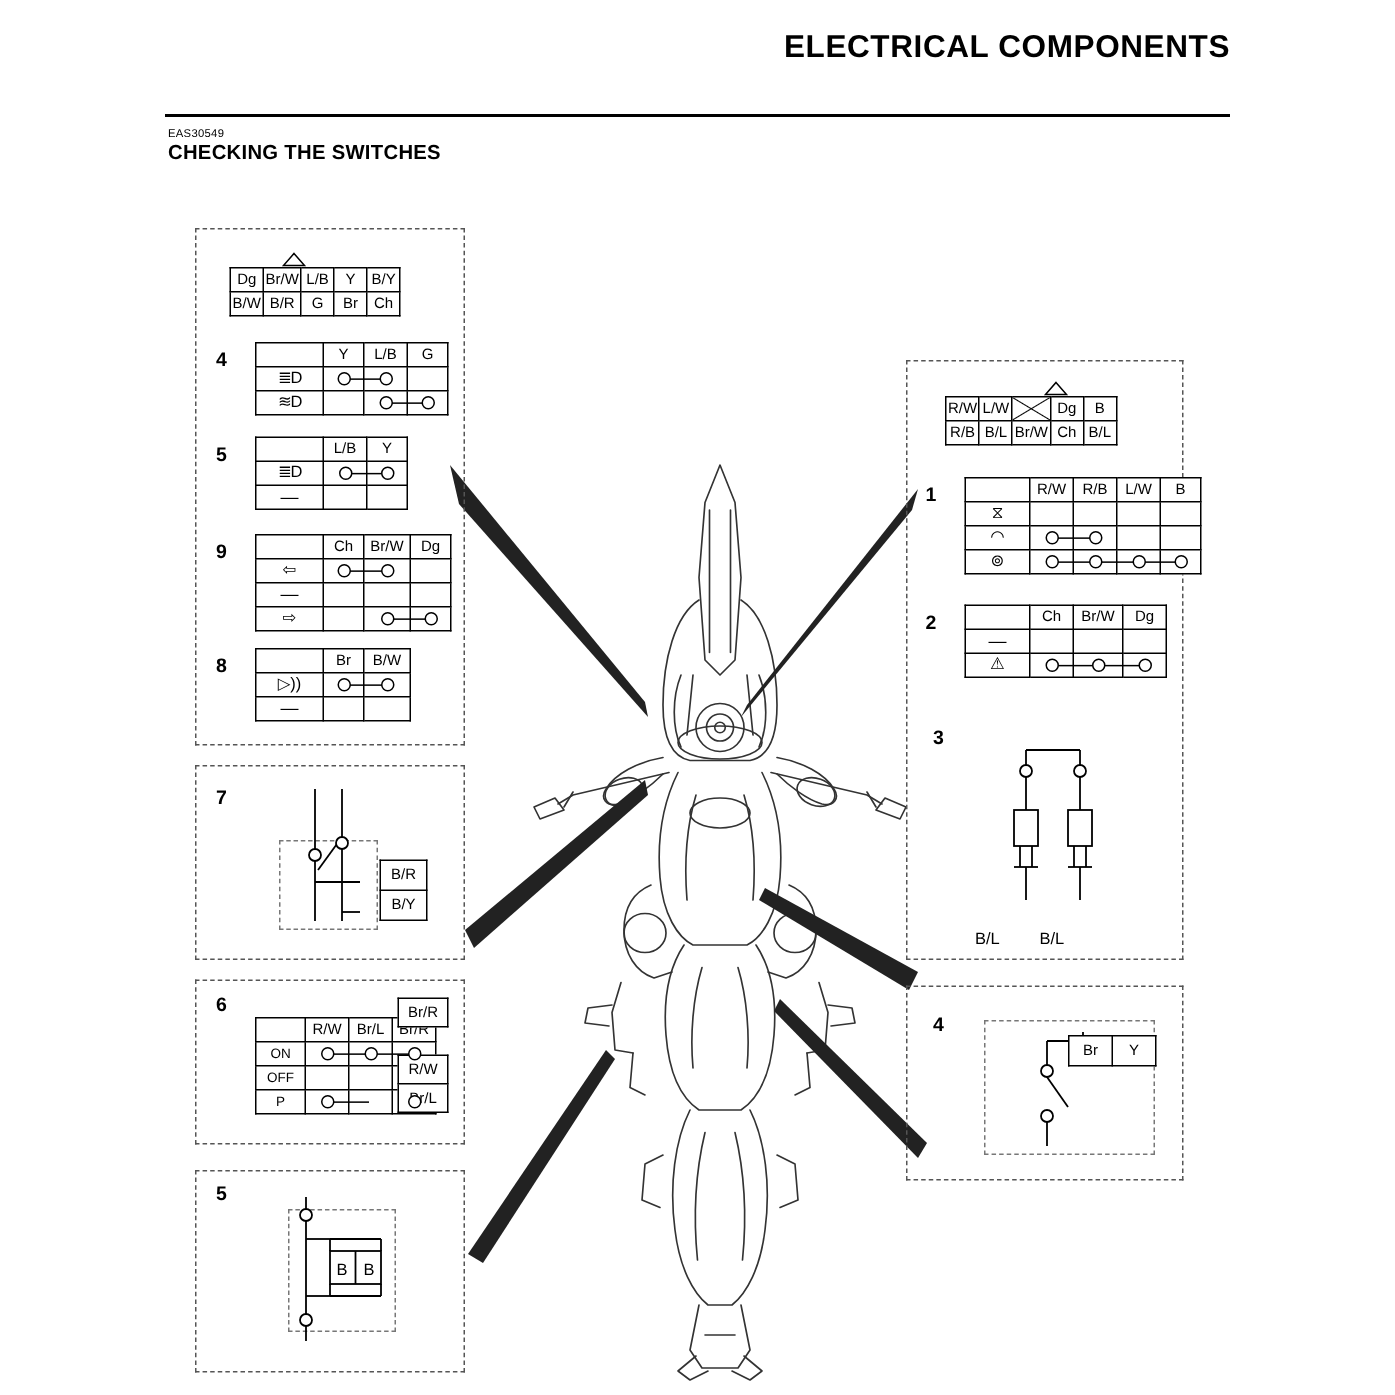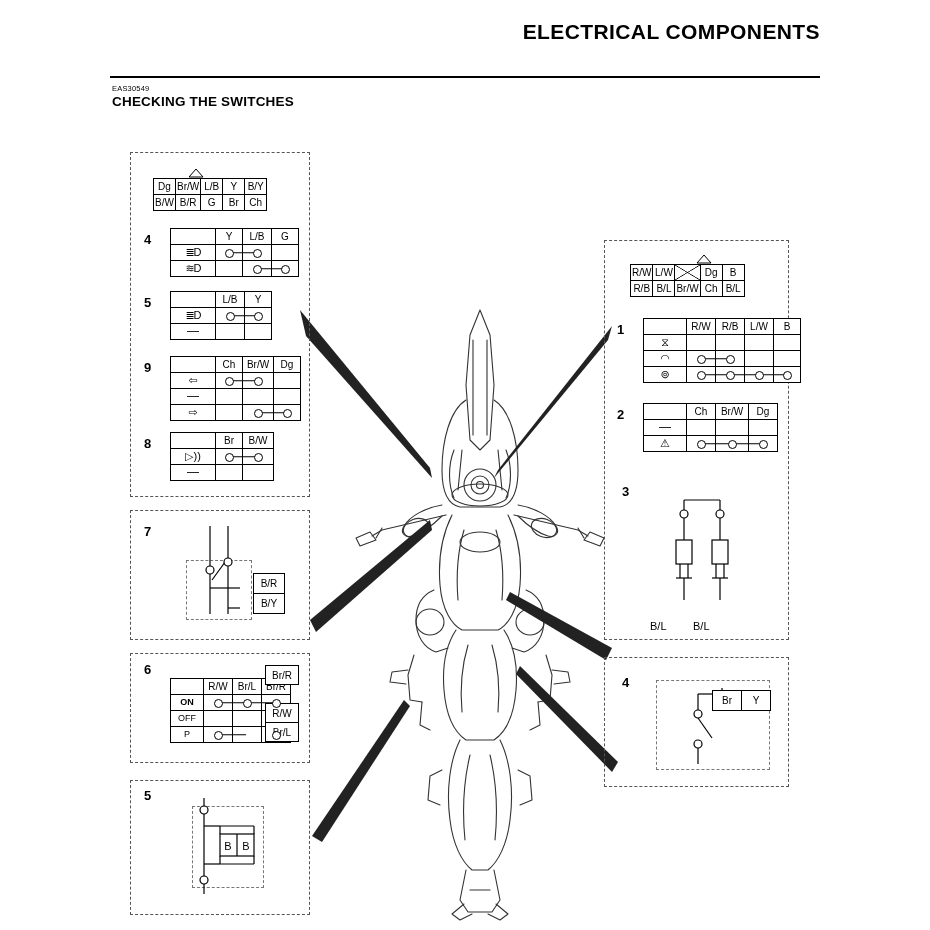--- a/index.html
+++ b/index.html
@@ -330,21 +330,21 @@
   <div class="idx" style="left:144px;top:662px;">6</div>
   <table class="sw" style="left:170px;top:678px;">
     <tbody>
         <tr>
       <td class="blank" style="width:30px;">&nbsp;</td>
       <td style="width:26px;">R/W</td>
       <td style="width:26px;">Br/L</td>
       <td style="width:26px;">Br/R</td>
     </tr>
     <tr>
-      <td style="font-size:9px;font-weight:bold;">ON</td>
+      <td style="font-size:9px;">ON</td>
       <td class="link"><span class="dot"></span></td>
       <td class="link"><span class="dot"></span></td>
       <td><span class="dot"></span></td>
     </tr>
     <tr>
       <td style="font-size:9px;">OFF</td>
       <td></td>
       <td></td>
       <td></td>
     </tr>

